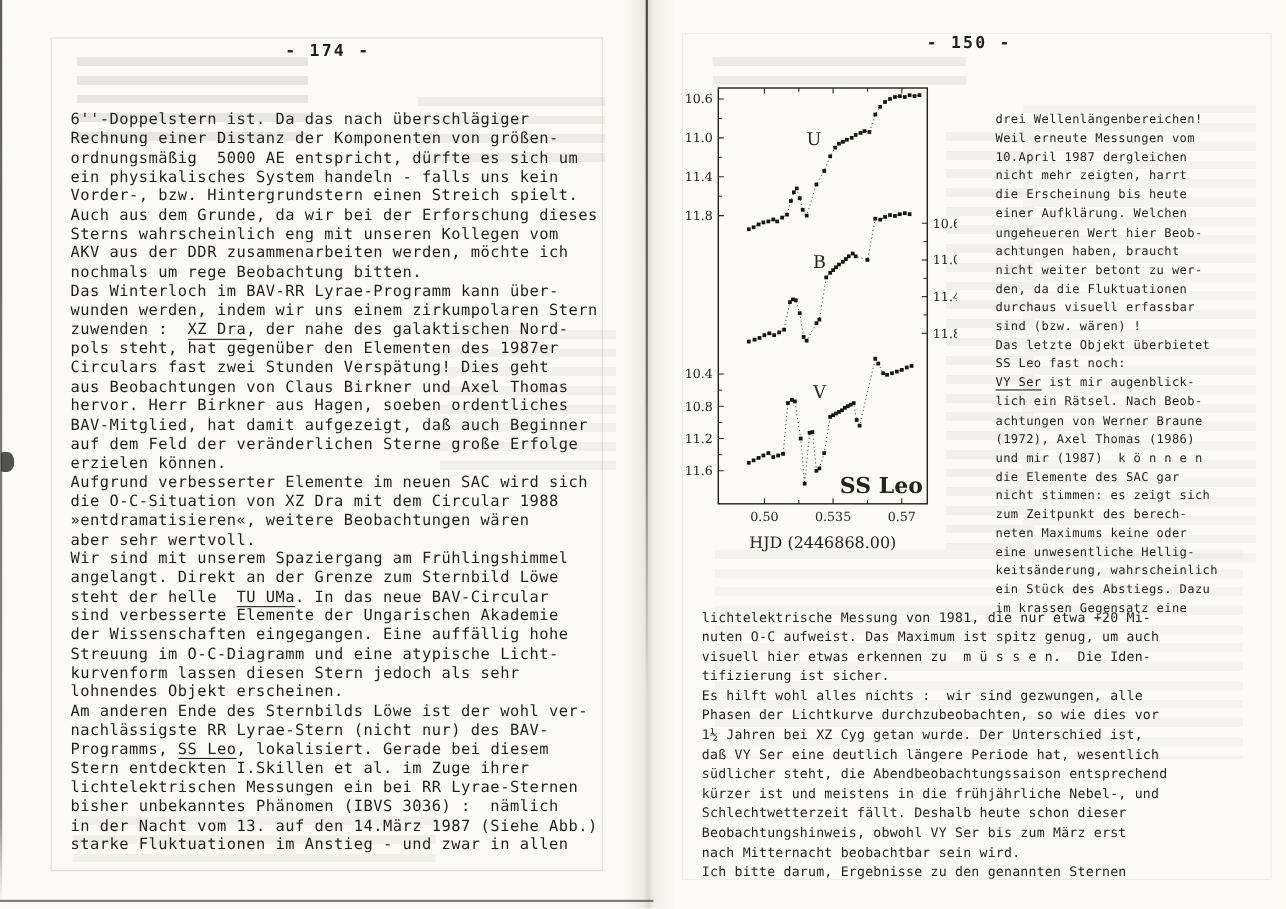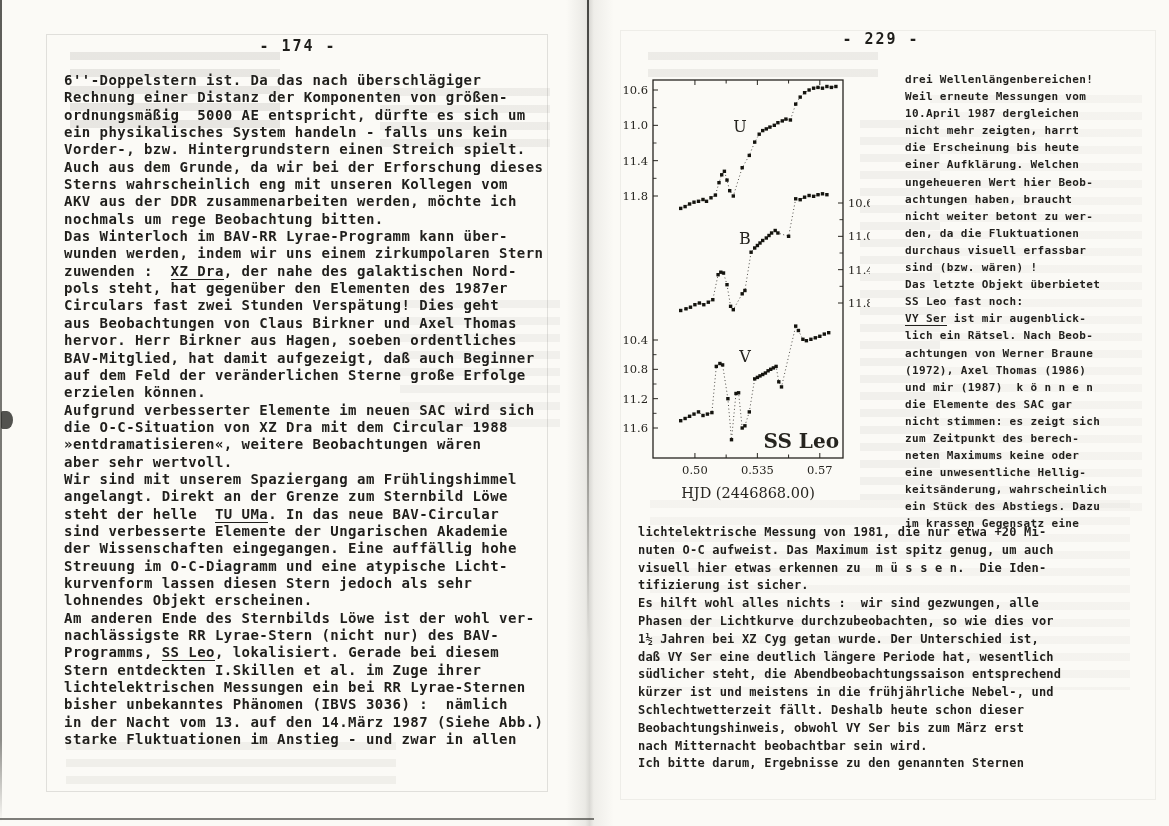--- a/index.html
+++ b/index.html
@@ -16,21 +16,21 @@
   .edge-mark{left:1px;top:411px;width:12px;height:18px;background:rgba(40,40,38,.8);border-radius:2px 60% 60% 2px;z-index:8;}
   .fold-shade{left:566px;top:0;width:48px;height:826px;z-index:2;
     background:linear-gradient(90deg,rgba(0,0,0,0),rgba(90,88,80,.10) 40%,rgba(70,68,62,.18) 49%,rgba(90,88,80,.08) 58%,rgba(0,0,0,0));}
   .fold-line{left:587px;top:0;width:2px;height:640px;z-index:3;
     background:linear-gradient(180deg,#474744,#6e6d68 55%,rgba(110,109,104,0));}
   .page-outline-left{left:46px;top:34px;width:500px;height:756px;border:1px solid rgba(90,86,78,.16);z-index:1;}
   .page-outline-right{left:620px;top:30px;width:534px;height:768px;border:1px solid rgba(90,86,78,.08);z-index:1;}
   .bleed{z-index:1;pointer-events:none;filter:blur(.6px);
     background:repeating-linear-gradient(180deg,rgba(118,115,106,.14) 0 8px,rgba(0,0,0,0) 8px 17px);}
   
-  .textblock{z-index:5;white-space:pre;font-weight:700;color:#201f1c;}
+  .textblock{z-index:5;white-space:pre;font-weight:400;color:#201f1c;margin-top:29px;}
   #left-text{left:64px;top:72px;width:505px;font-size:14px;line-height:17.35px;letter-spacing:.45px;}
   #right-col-text{left:905px;top:71px;width:278px;font-size:11px;line-height:17.1px;letter-spacing:.35px;}
   #right-bottom-text{left:638px;top:524px;width:520px;font-size:12px;line-height:17.8px;letter-spacing:.2px;}
   .tline{min-height:1em;}
   .u{border-bottom:1.7px solid #201f1c;}
   .page-no{z-index:5;font-size:15px;font-weight:700;letter-spacing:2px;text-align:center;}
   #page-no-left{left:228px;top:37px;width:140px;}
   #page-no-right{left:823px;top:30px;width:116px;}
   
   #chart-wrap{left:608px;top:68px;width:262px;height:436px;z-index:5;}
@@ -51,21 +51,21 @@
 <div class="abs bleed" style="left:400px;top:300px;width:160px;height:130px;opacity:.5;"></div>
 <div class="abs bleed" style="left:66px;top:742px;width:330px;height:44px;opacity:.6;"></div>
 <div class="abs bleed" style="left:648px;top:52px;width:230px;height:26px;opacity:.8;"></div>
 <div class="abs bleed" style="left:930px;top:95px;width:212px;height:420px;opacity:.35;"></div>
 <div class="abs bleed" style="left:860px;top:120px;width:80px;height:380px;opacity:.5;"></div>
 <div class="abs bleed" style="left:650px;top:500px;width:480px;height:190px;opacity:.35;"></div>
 
 <div class="abs page-no" id="page-no-left">- 174 -</div>
 <div class="abs textblock" id="left-text"><div class="tline"><span>6''-Doppelstern ist. Da das nach überschlägiger</span></div><div class="tline"><span>Rechnung einer Distanz der Komponenten von größen-</span></div><div class="tline"><span>ordnungsmäßig  5000 AE entspricht, dürfte es sich um</span></div><div class="tline"><span>ein physikalisches System handeln - falls uns kein</span></div><div class="tline"><span>Vorder-, bzw. Hintergrundstern einen Streich spielt.</span></div><div class="tline"><span>Auch aus dem Grunde, da wir bei der Erforschung dieses</span></div><div class="tline"><span>Sterns wahrscheinlich eng mit unseren Kollegen vom</span></div><div class="tline"><span>AKV aus der DDR zusammenarbeiten werden, möchte ich</span></div><div class="tline"><span>nochmals um rege Beobachtung bitten.</span></div><div class="tline"><span>Das Winterloch im BAV-RR Lyrae-Programm kann über-</span></div><div class="tline"><span>wunden werden, indem wir uns einem zirkumpolaren Stern</span></div><div class="tline"><span>zuwenden :  </span><span class="u">XZ Dra</span><span>, der nahe des galaktischen Nord-</span></div><div class="tline"><span>pols steht, hat gegenüber den Elementen des 1987er</span></div><div class="tline"><span>Circulars fast zwei Stunden Verspätung! Dies geht</span></div><div class="tline"><span>aus Beobachtungen von Claus Birkner und Axel Thomas</span></div><div class="tline"><span>hervor. Herr Birkner aus Hagen, soeben ordentliches</span></div><div class="tline"><span>BAV-Mitglied, hat damit aufgezeigt, daß auch Beginner</span></div><div class="tline"><span>auf dem Feld der veränderlichen Sterne große Erfolge</span></div><div class="tline"><span>erzielen können.</span></div><div class="tline"><span>Aufgrund verbesserter Elemente im neuen SAC wird sich</span></div><div class="tline"><span>die O-C-Situation von XZ Dra mit dem Circular 1988</span></div><div class="tline"><span>»entdramatisieren«, weitere Beobachtungen wären</span></div><div class="tline"><span>aber sehr wertvoll.</span></div><div class="tline"><span>Wir sind mit unserem Spaziergang am Frühlingshimmel</span></div><div class="tline"><span>angelangt. Direkt an der Grenze zum Sternbild Löwe</span></div><div class="tline"><span>steht der helle  </span><span class="u">TU UMa</span><span>. In das neue BAV-Circular</span></div><div class="tline"><span>sind verbesserte Elemente der Ungarischen Akademie</span></div><div class="tline"><span>der Wissenschaften eingegangen. Eine auffällig hohe</span></div><div class="tline"><span>Streuung im O-C-Diagramm und eine atypische Licht-</span></div><div class="tline"><span>kurvenform lassen diesen Stern jedoch als sehr</span></div><div class="tline"><span>lohnendes Objekt erscheinen.</span></div><div class="tline"><span>Am anderen Ende des Sternbilds Löwe ist der wohl ver-</span></div><div class="tline"><span>nachlässigste RR Lyrae-Stern (nicht nur) des BAV-</span></div><div class="tline"><span>Programms, </span><span class="u">SS Leo</span><span>, lokalisiert. Gerade bei diesem</span></div><div class="tline"><span>Stern entdeckten I.Skillen et al. im Zuge ihrer</span></div><div class="tline"><span>lichtelektrischen Messungen ein bei RR Lyrae-Sternen</span></div><div class="tline"><span>bisher unbekanntes Phänomen (IBVS 3036) :  nämlich</span></div><div class="tline"><span>in der Nacht vom 13. auf den 14.März 1987 (Siehe Abb.)</span></div><div class="tline"><span>starke Fluktuationen im Anstieg - und zwar in allen</span></div></div>
 
-<div class="abs page-no" id="page-no-right">- 229 -</div>
+<div class="abs page-no" id="page-no-right">- 150 -</div>
 
 <figure class="abs" id="chart-wrap" style="margin:0;">
   <svg id="chart-svg" width="262" height="436" viewBox="0 0 262 436">
       <rect x="45" y="12" width="190" height="378" fill="none" stroke="#26241f" stroke-width="1.3"></rect>
       <line x1="86.92488262910803" y1="12" x2="86.92488262910803" y2="17" stroke="#26241f" stroke-width="1"></line>
       <line x1="86.92488262910803" y1="385" x2="86.92488262910803" y2="390" stroke="#26241f" stroke-width="1"></line>
       <text x="86.92488262910803" y="406" font-size="11.5" text-anchor="middle" font-weight="normal">0.50</text>
       <line x1="149.3661971830987" y1="12" x2="149.3661971830987" y2="17" stroke="#26241f" stroke-width="1"></line>
       <line x1="149.3661971830987" y1="385" x2="149.3661971830987" y2="390" stroke="#26241f" stroke-width="1"></line>
       <text x="149.3661971830987" y="406" font-size="11.5" text-anchor="middle" font-weight="normal">0.535</text>

